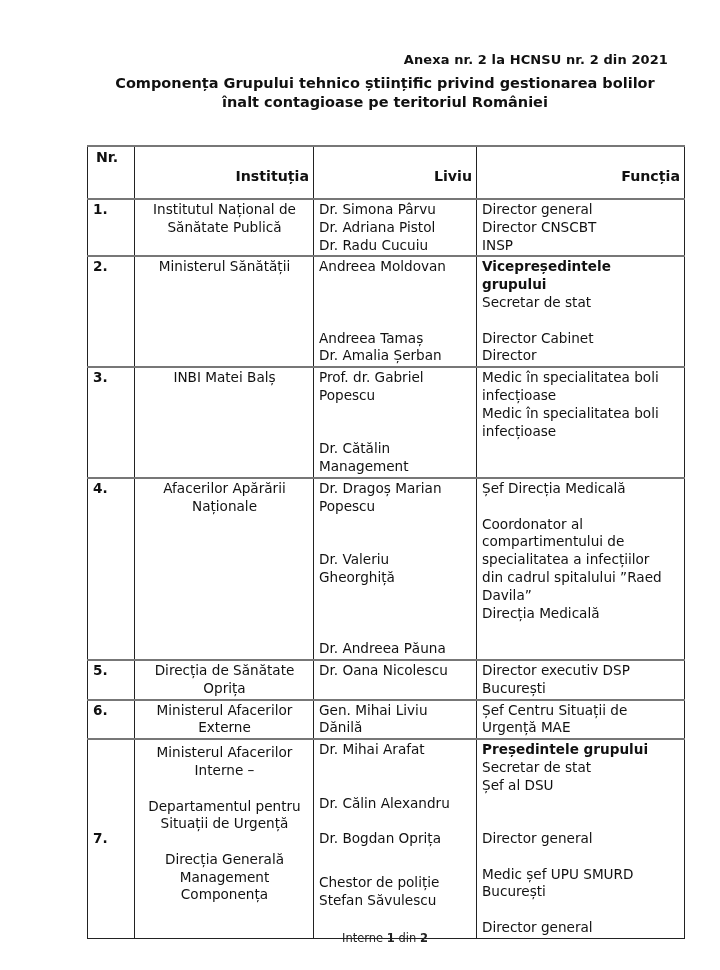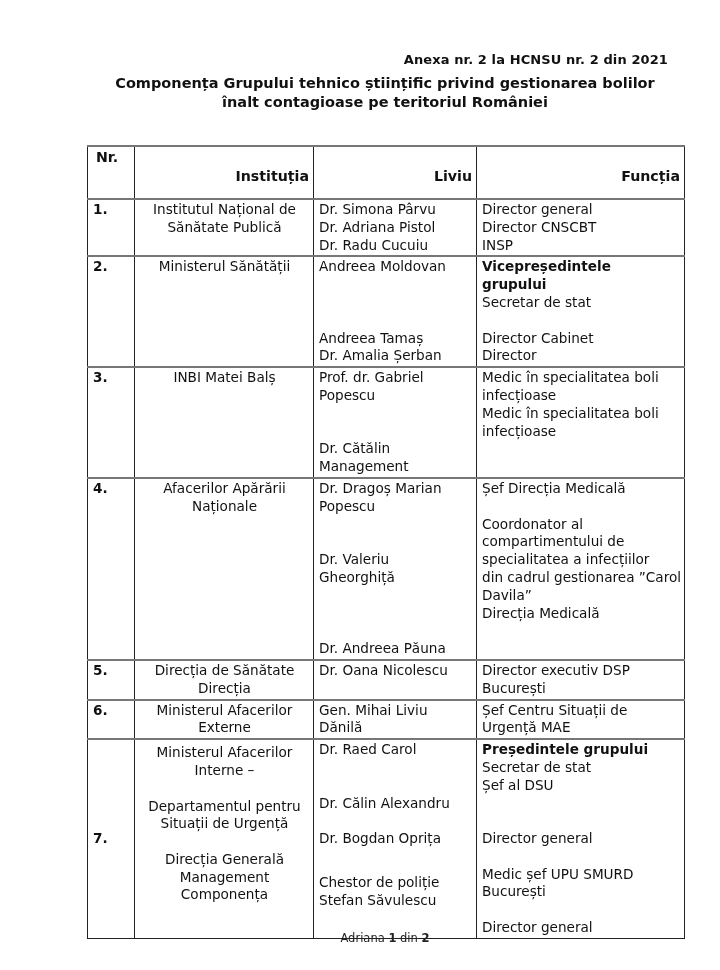--- a/index.html
+++ b/index.html
@@ -142,31 +142,31 @@
       <span class="line">Gheorghiță</span>
       <div class="gap3"></div>
       <span class="line">Dr. Andreea Păuna</span>
     </td>
     <td>
       <span class="line">Șef Direcția Medicală</span>
       <div class="gap1"></div>
       <span class="line">Coordonator al</span>
       <span class="line">compartimentului de</span>
       <span class="line">specialitatea a infecțiilor</span>
-      <span class="line">din cadrul gestionarea ”Carol</span>
+      <span class="line">din cadrul spitalului ”Raed</span>
       <span class="line">Davila”</span>
       <span class="line">Direcția Medicală</span>
     </td>
   </tr>
 
   <tr>
     <td class="nr">5.</td>
     <td class="inst">
       <span class="line">Direcția de Sănătate</span>
-      <span class="line">Direcția</span>
+      <span class="line">Oprița</span>
     </td>
     <td>
       <span class="line">Dr. Oana Nicolescu</span>
     </td>
     <td>
       <span class="line">Director executiv DSP</span>
       <span class="line">București</span>
     </td>
   </tr>
 
@@ -193,21 +193,21 @@
       <span class="line">Interne –</span>
       <div class="gap1"></div>
       <span class="line">Departamentul pentru</span>
       <span class="line">Situații de Urgență</span>
       <div class="gap1"></div>
       <span class="line">Direcția Generală</span>
       <span class="line">Management</span>
       <span class="line">Componența</span>
     </td>
     <td>
-      <span class="line">Dr. Raed Carol</span>
+      <span class="line">Dr. Mihai Arafat</span>
       <div class="gap2"></div>
       <span class="line">Dr. Călin Alexandru</span>
       <div class="gap1"></div>
       <span class="line">Dr. Bogdan Oprița</span>
       <div class="gap1" style="height:26px"></div>
       <span class="line">Chestor de poliție</span>
       <span class="line">Stefan Săvulescu</span>
     </td>
     <td>
       <span class="line bold">Președintele grupului</span>
@@ -219,17 +219,17 @@
       <span class="line">Medic șef UPU SMURD</span>
       <span class="line">București</span>
       <div class="gap1"></div>
       <span class="line">Director general</span>
     </td>
   </tr>
 </tbody>
   </table>
 
 <div class="footer">
-  <span>Adriana</span>
+  <span>Interne</span>
   <b>1</b>
   <span>din</span>
   <b>2</b>
 </div>
 
 </body></html>

